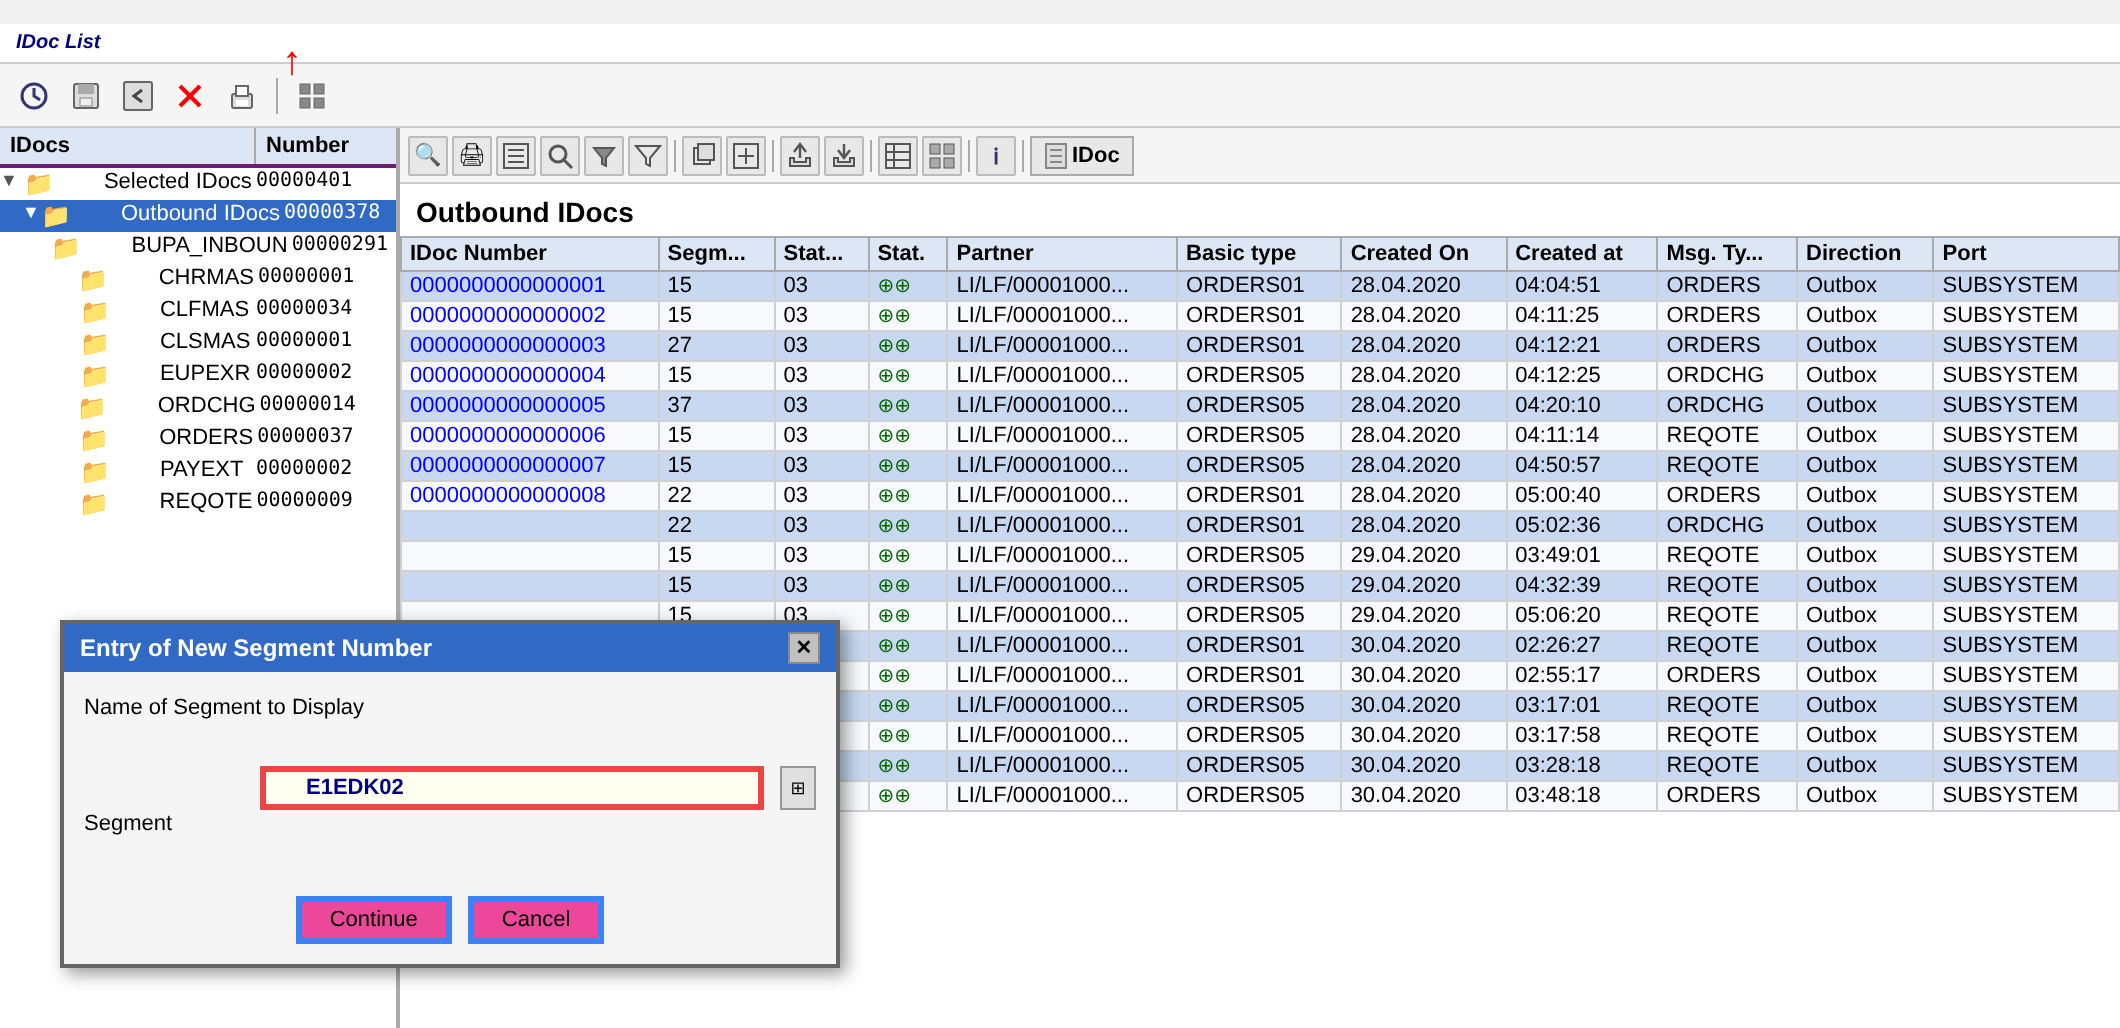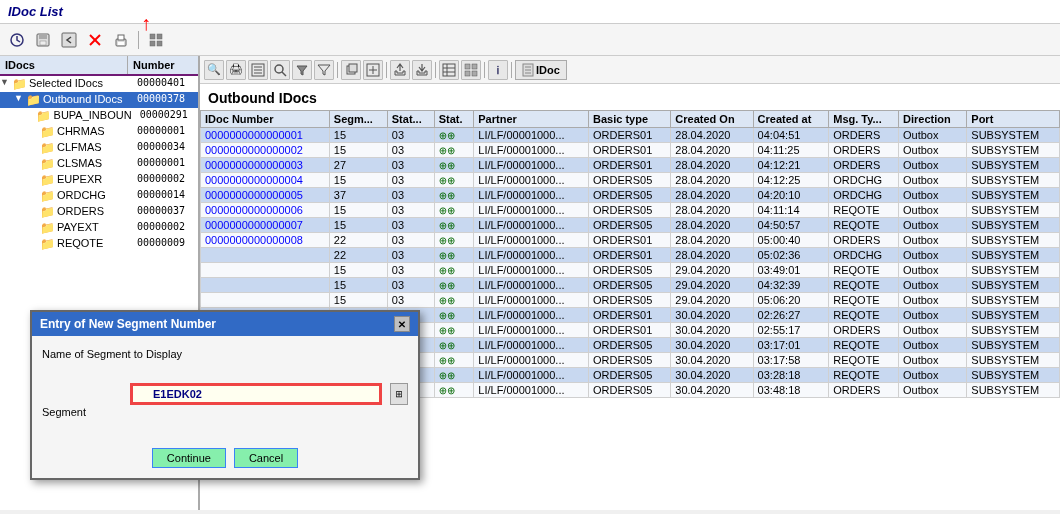--- a/index.html
+++ b/index.html
@@ -4,23 +4,24 @@
   <style>
     * { box-sizing: border-box; margin: 0; padding: 0; }
     body { font-family: Arial, sans-serif; font-size: 11px; background: #f0f0f0; overflow: hidden; }
 
     
     .title-bar {
       background: #fff;
       border-bottom: 1px solid #ccc;
       padding: 4px 8px;
       font-weight: bold;
-      font-size: 13px;
+      font-size: 10px;
       color: #000080;
       font-style: italic;
+      margin-top: 12px;
     }
 
     
     .toolbar {
       background: #f5f5f5;
       border-bottom: 1px solid #ccc;
       padding: 3px 6px;
       display: flex;
       align-items: center;
       gap: 4px;
@@ -72,22 +73,22 @@
       display: flex;
       align-items: center;
       padding: 1px 0;
       cursor: pointer;
       white-space: nowrap;
     }
     .tree-item.selected { background: #316ac5; color: #fff; }
     .tree-item .indent { display: inline-block; }
     .tree-item .expander { width: 12px; display: inline-block; font-size: 9px; color: #555; }
     .tree-item .folder-icon { color: #f0a000; margin-right: 2px; font-size: 12px; }
-    .tree-item .label { flex: 1; padding-right: 2px; }
-    .tree-item .number { width: 70px; padding-right: 4px; text-align: center; font-family: monospace; font-size: 10px; }
+    .tree-item .label { flex: 1; padding-right: 2px; margin-left: 23px; }
+    .tree-item .number { width: 70px; padding-right: 4px; text-align: left; font-family: monospace; font-size: 10px; }
     .tree-row { display: flex; width: 100%; }
 
     
     .right-panel {
       flex: 1;
       background: #fff;
       display: flex;
       flex-direction: column;
       overflow: hidden;
     }
@@ -251,22 +252,22 @@
       font-size: 9px;
     }
     .dialog-footer {
       display: flex;
       justify-content: center;
       gap: 8px;
       padding: 6px 10px 10px 10px;
     }
     .dialog-btn {
       padding: 3px 14px;
-      border: 1px solid #3b82f6;
-      background: #86efac;
+      border: 3px solid #3b82f6;
+      background: #ec4899;
       cursor: pointer;
       font-size: 11px;
       min-width: 60px;
     }
   </style>
 </head>
 <body>
 
 <div class="title-bar">
   <span>IDoc List</span>

